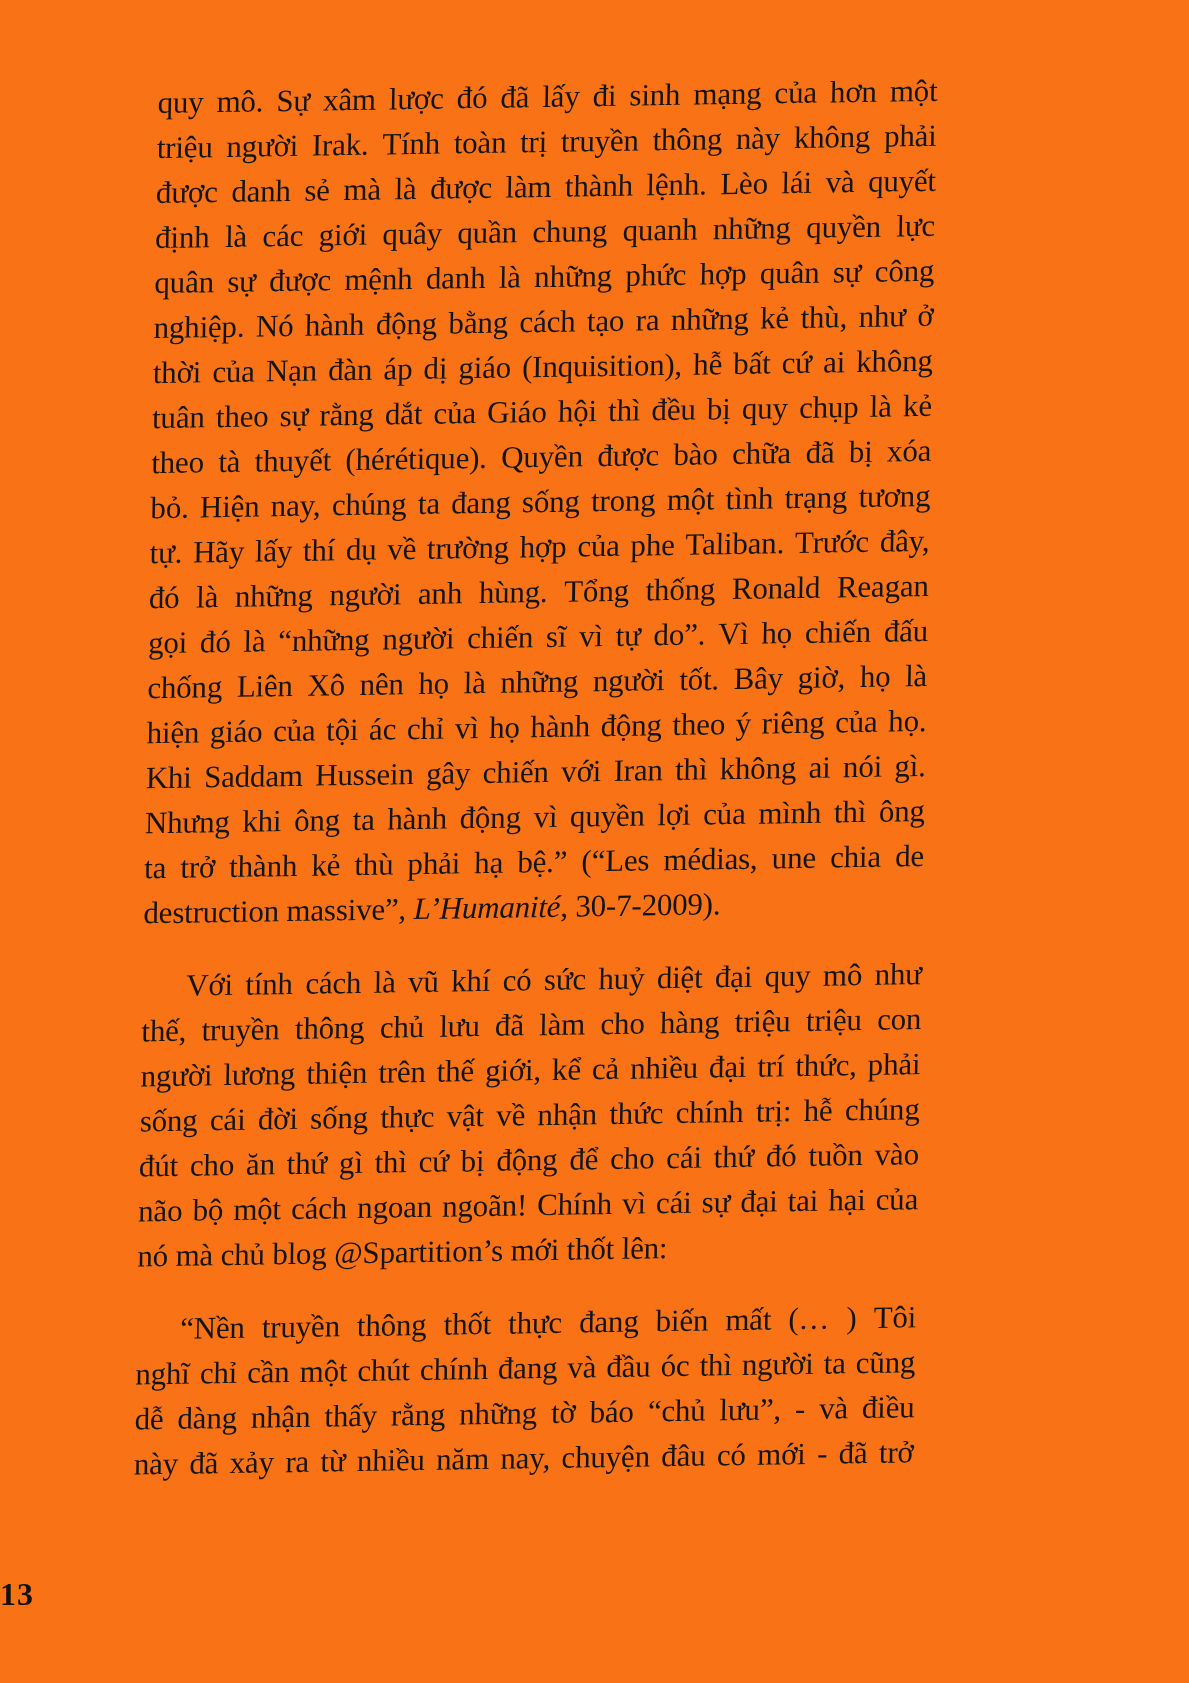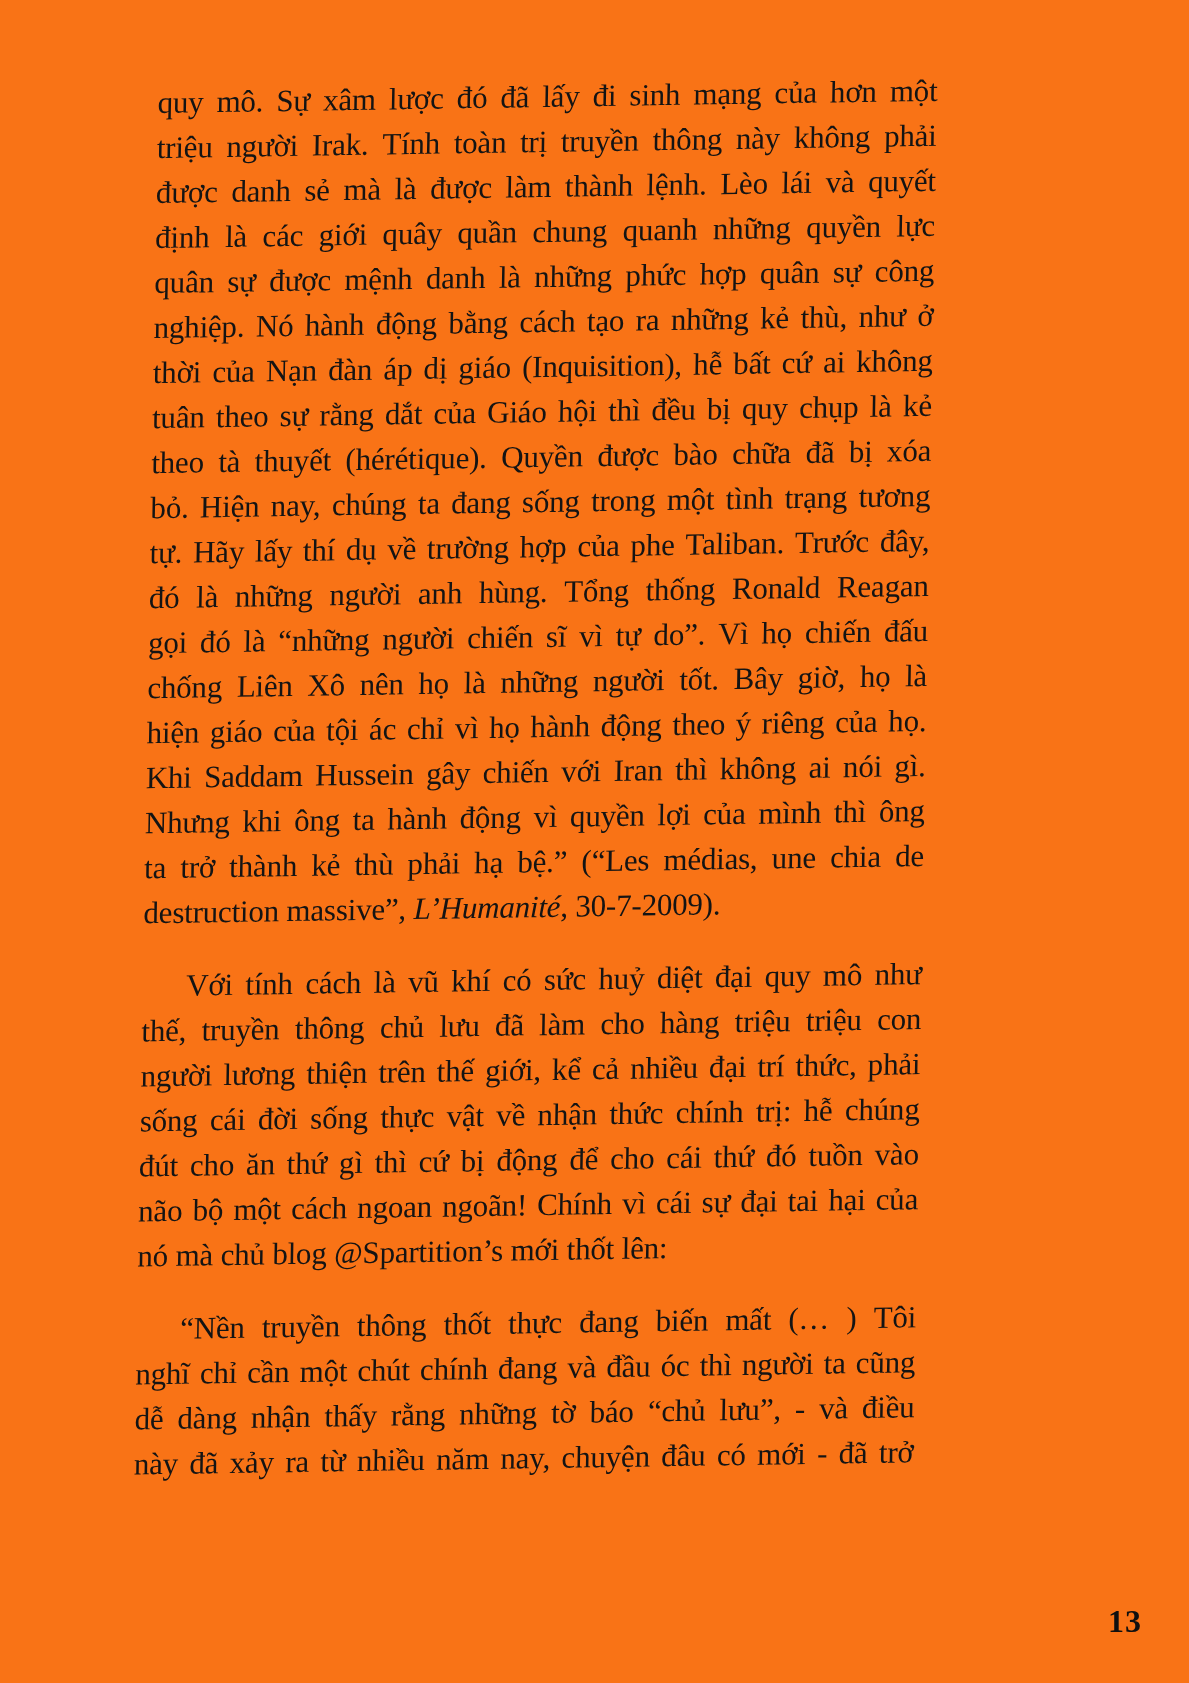--- a/index.html
+++ b/index.html
@@ -44,26 +44,25 @@
     padding-left: 44px;
   }
   .it {
     font-style: italic;
   }
   .page-number {
     position: absolute;
     top: 1576px;
     left: 0;
     width: 1142px;
-    text-align: right;
+    text-align: left;
     font-size: 32px;
     font-weight: 700;
     letter-spacing: 1px;
     color: #101010;
-    margin-top: 27px;
   }
 </style>
 </head>
 <body>
 
 <div class="page">
   <div class="text-block">
       <div class="paragraph">
         <div class="line just">
           <span>quy</span>

